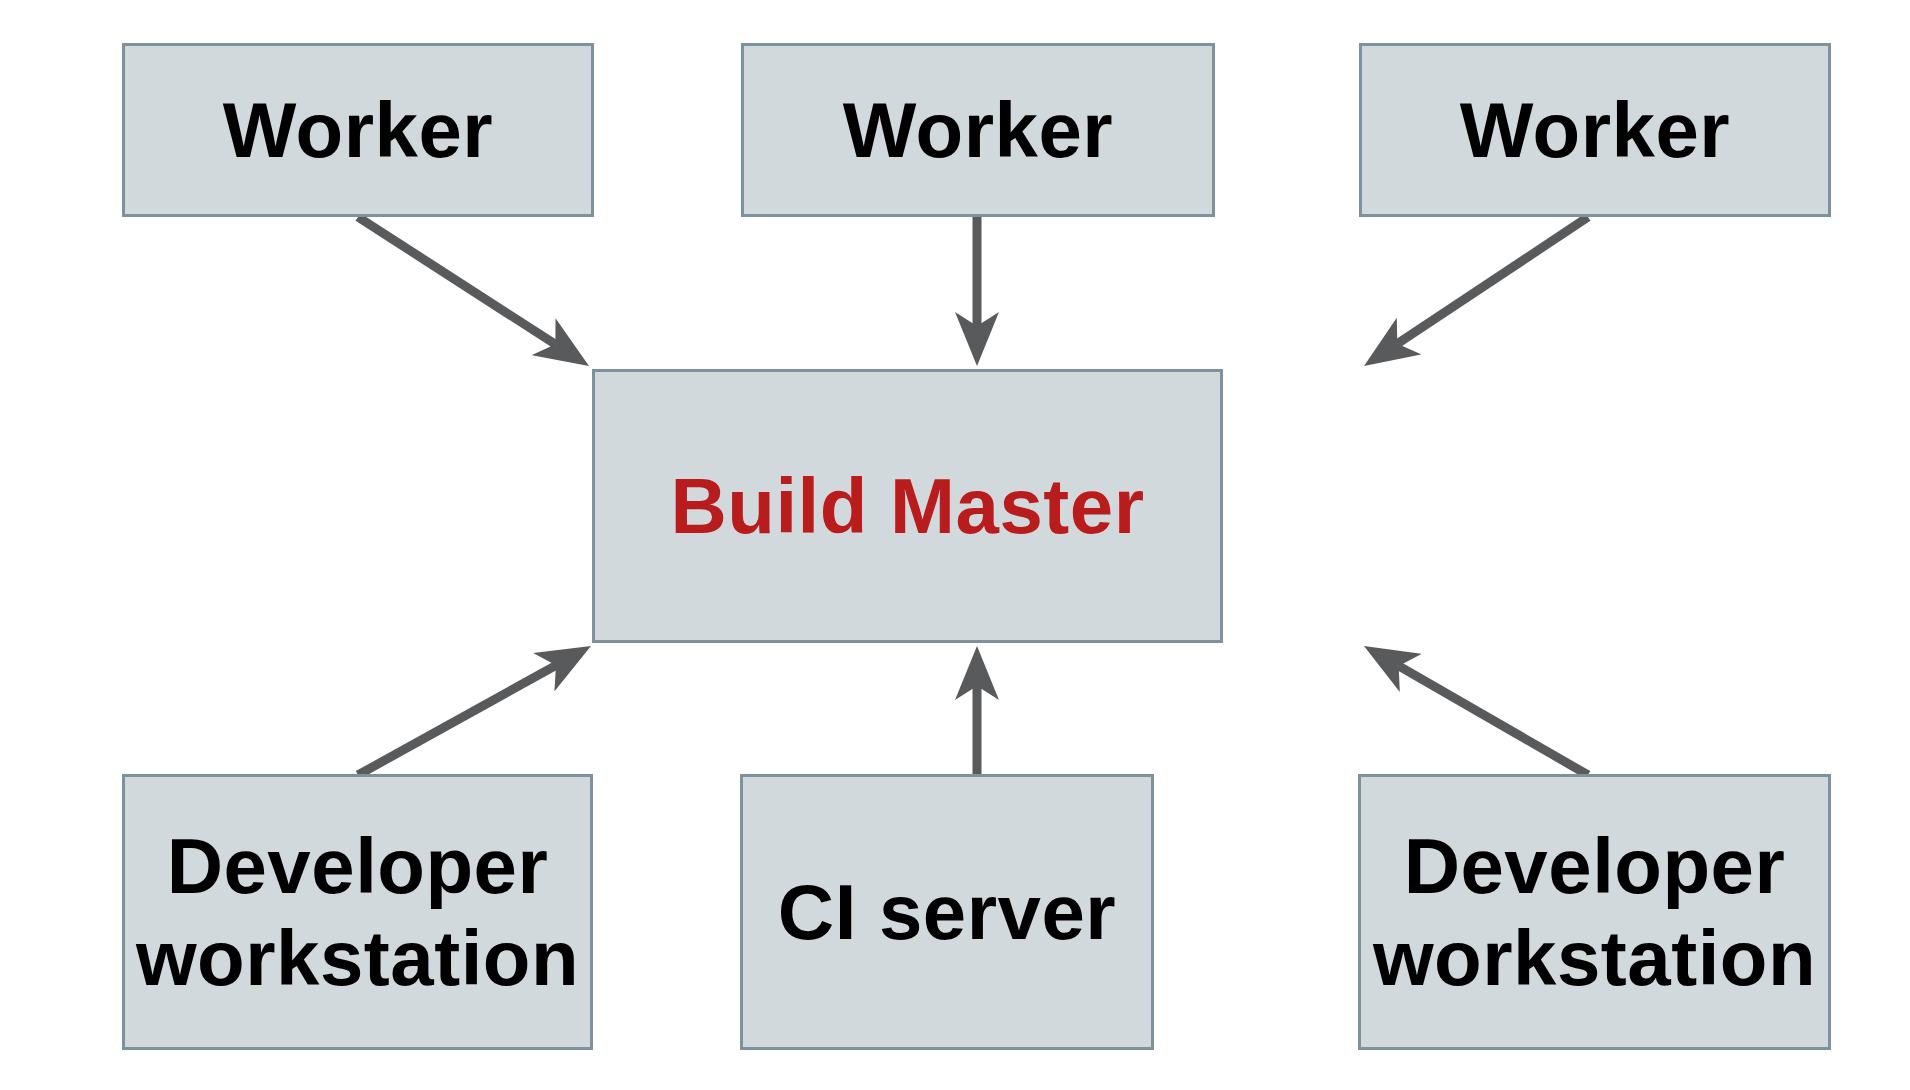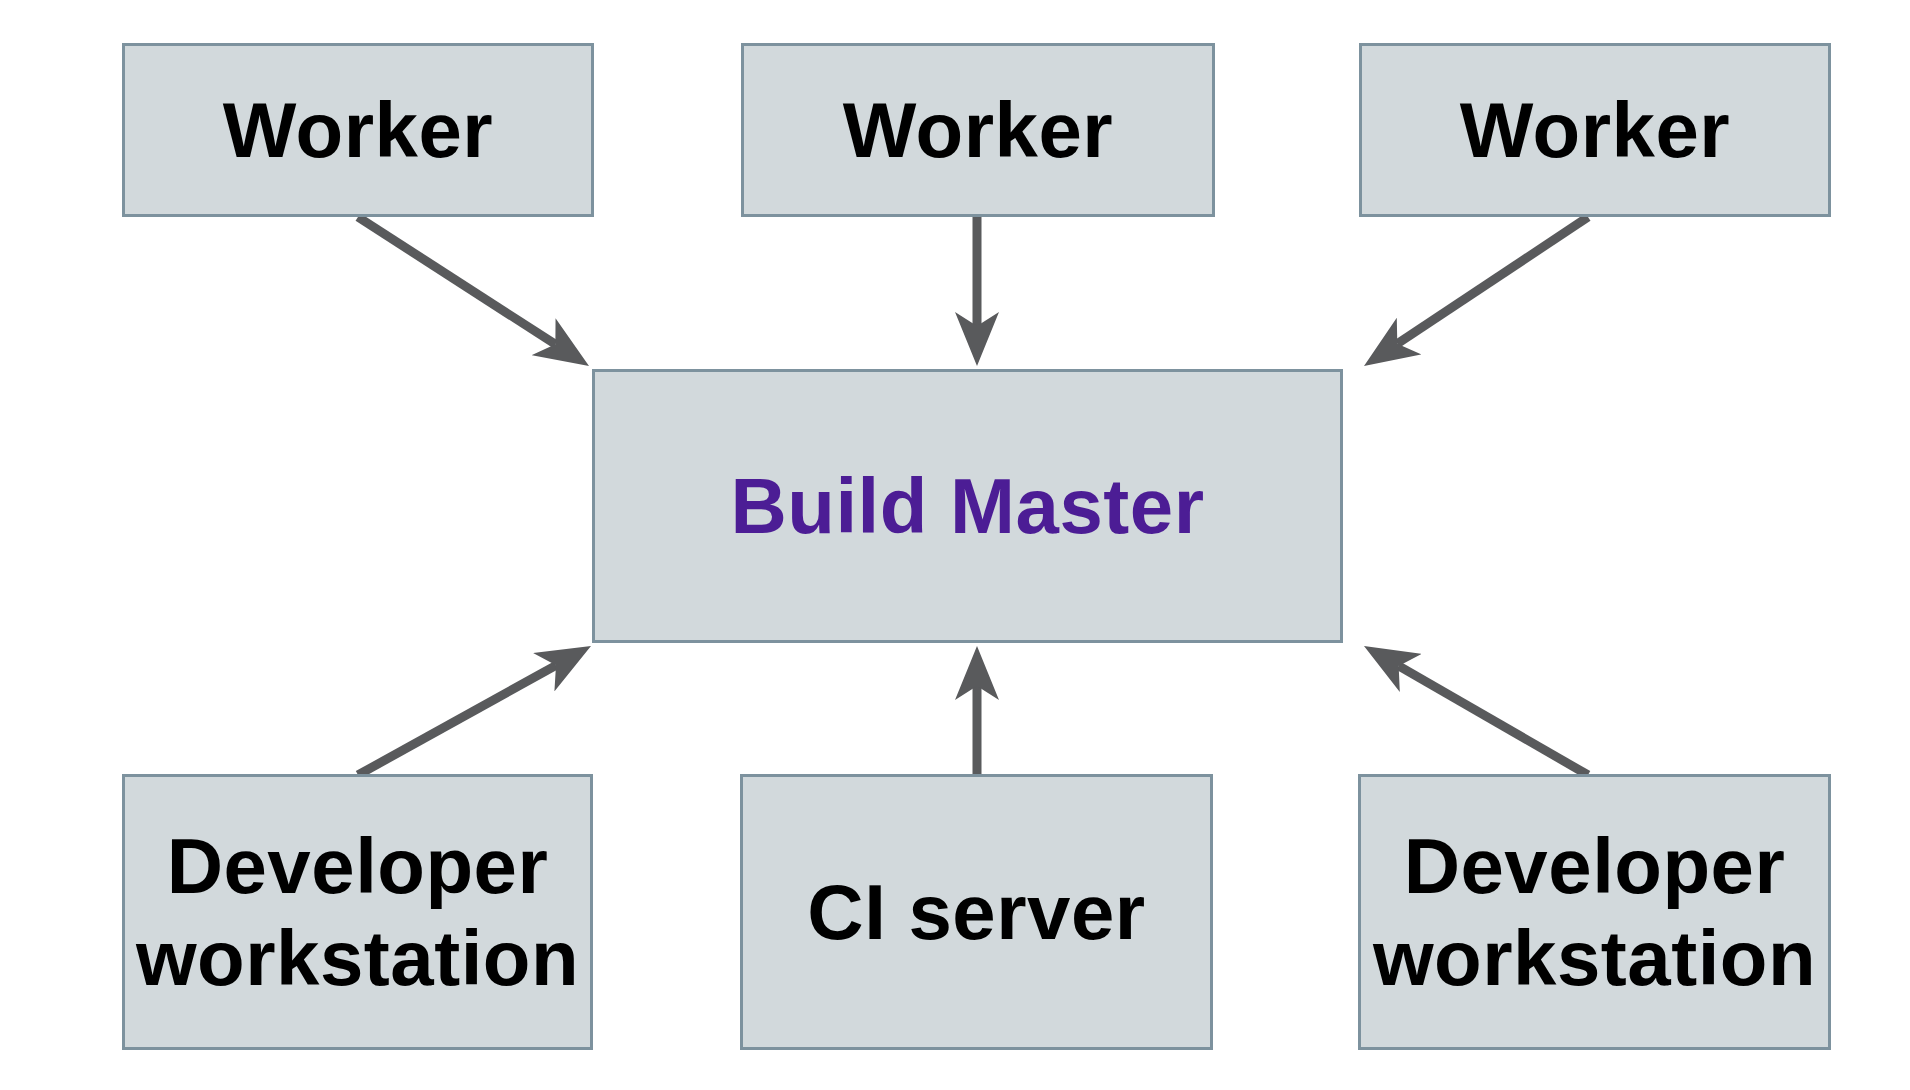--- a/index.html
+++ b/index.html
@@ -53,20 +53,20 @@
     <line x1="977" y1="217" x2="977" y2="326" stroke="#595a5c" stroke-width="9" marker-end="url(#arrowhead)"></line>
     <line x1="1588" y1="217" x2="1397.3048683100042" y2="343.8463152759347" stroke="#595a5c" stroke-width="9" marker-end="url(#arrowhead)"></line>
     <line x1="358" y1="775" x2="556.0054081638995" y2="665.3746881839355" stroke="#595a5c" stroke-width="9" marker-end="url(#arrowhead)"></line>
     <line x1="977" y1="775" x2="977" y2="686" stroke="#595a5c" stroke-width="9" marker-end="url(#arrowhead)"></line>
     <line x1="1588" y1="775" x2="1398.662870403527" y2="665.9620994734597" stroke="#595a5c" stroke-width="9" marker-end="url(#arrowhead)"></line>
   </svg>
 
   <div class="node" style="left: 122px; top: 43px; width: 472px; height: 174px; background: rgb(210, 217, 220); border-color: rgb(125, 146, 158); color: rgb(0, 0, 0);">Worker</div>
   <div class="node" style="left: 741px; top: 43px; width: 474px; height: 174px; background: rgb(210, 217, 220); border-color: rgb(125, 146, 158); color: rgb(0, 0, 0);">Worker</div>
   <div class="node" style="left: 1359px; top: 43px; width: 472px; height: 174px; background: rgb(210, 217, 220); border-color: rgb(125, 146, 158); color: rgb(0, 0, 0);">Worker</div>
-  <div class="node" style="left: 592px; top: 369px; width: 751px; height: 274px; background: rgb(210, 217, 220); border-color: rgb(125, 146, 158); color: #4c1d95;">Build Master</div>
+  <div class="node" style="left: 592px; top: 369px; width: 631px; height: 274px; background: rgb(210, 217, 220); border-color: rgb(125, 146, 158); color: #b91c1c;">Build Master</div>
   <div class="node" style="left: 122px; top: 774px; width: 471px; height: 276px; background: rgb(210, 217, 220); border-color: rgb(125, 146, 158); color: rgb(0, 0, 0);">Developer
 workstation</div>
-  <div class="node" style="left: 740px; top: 774px; width: 473px; height: 276px; background: rgb(210, 217, 220); border-color: rgb(125, 146, 158); color: rgb(0, 0, 0);">CI server</div>
+  <div class="node" style="left: 740px; top: 774px; width: 414px; height: 276px; background: rgb(210, 217, 220); border-color: rgb(125, 146, 158); color: rgb(0, 0, 0);">CI server</div>
   <div class="node" style="left: 1358px; top: 774px; width: 473px; height: 276px; background: rgb(210, 217, 220); border-color: rgb(125, 146, 158); color: rgb(0, 0, 0);">Developer
 workstation</div>
 
 </div>
 
 </body></html>

